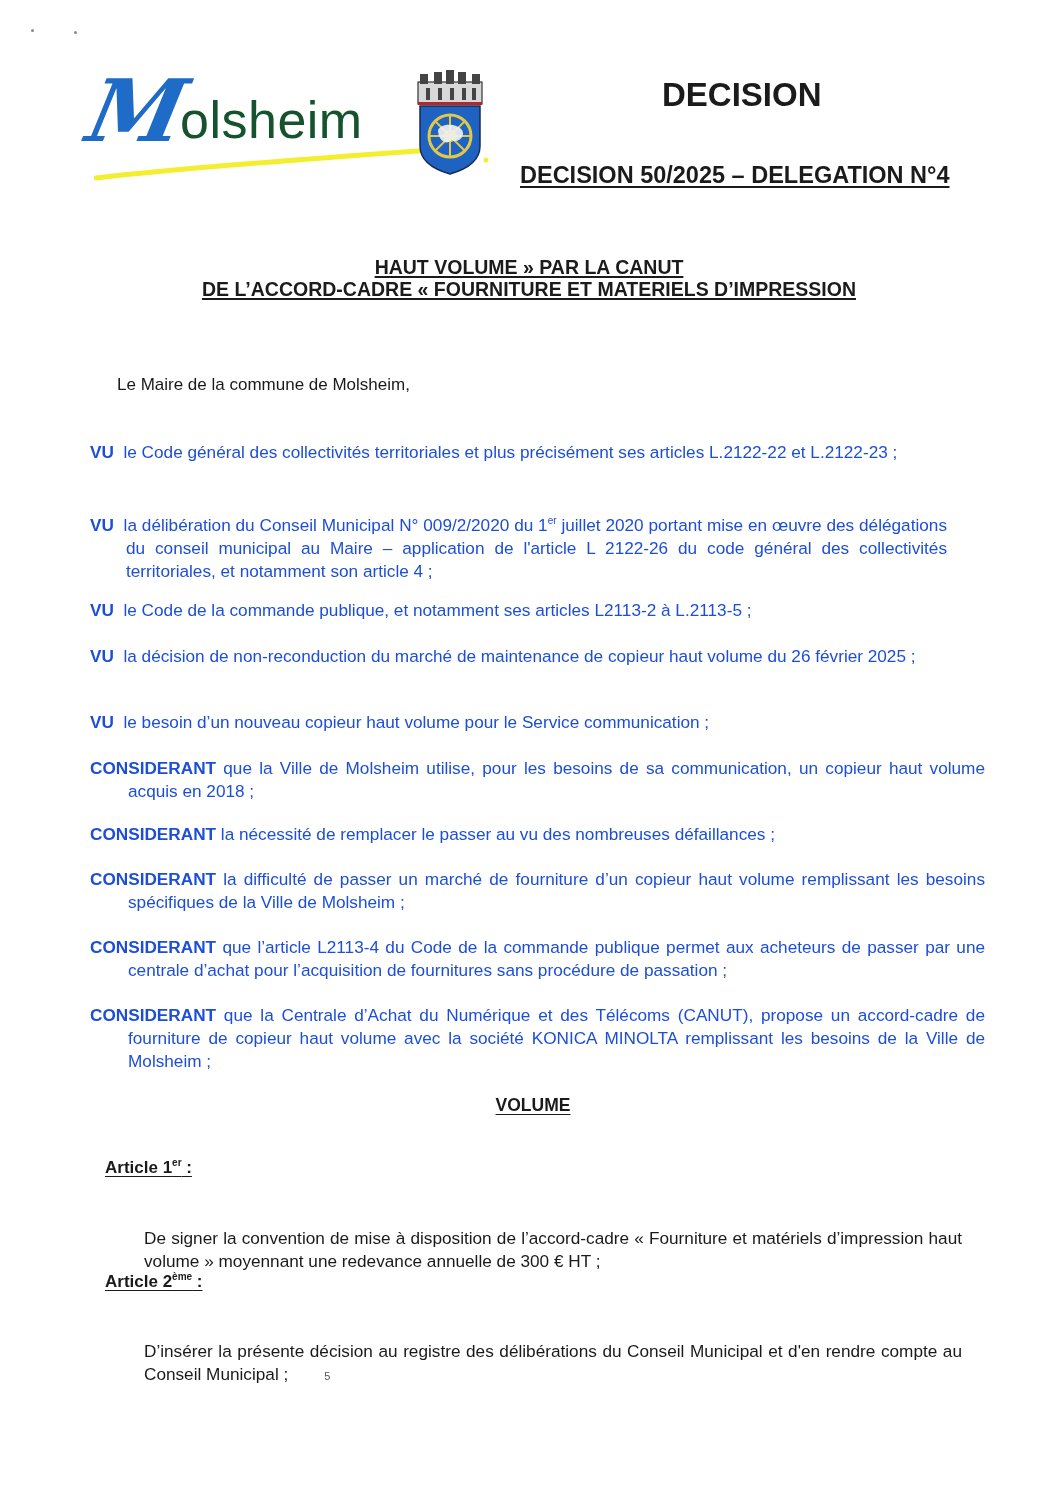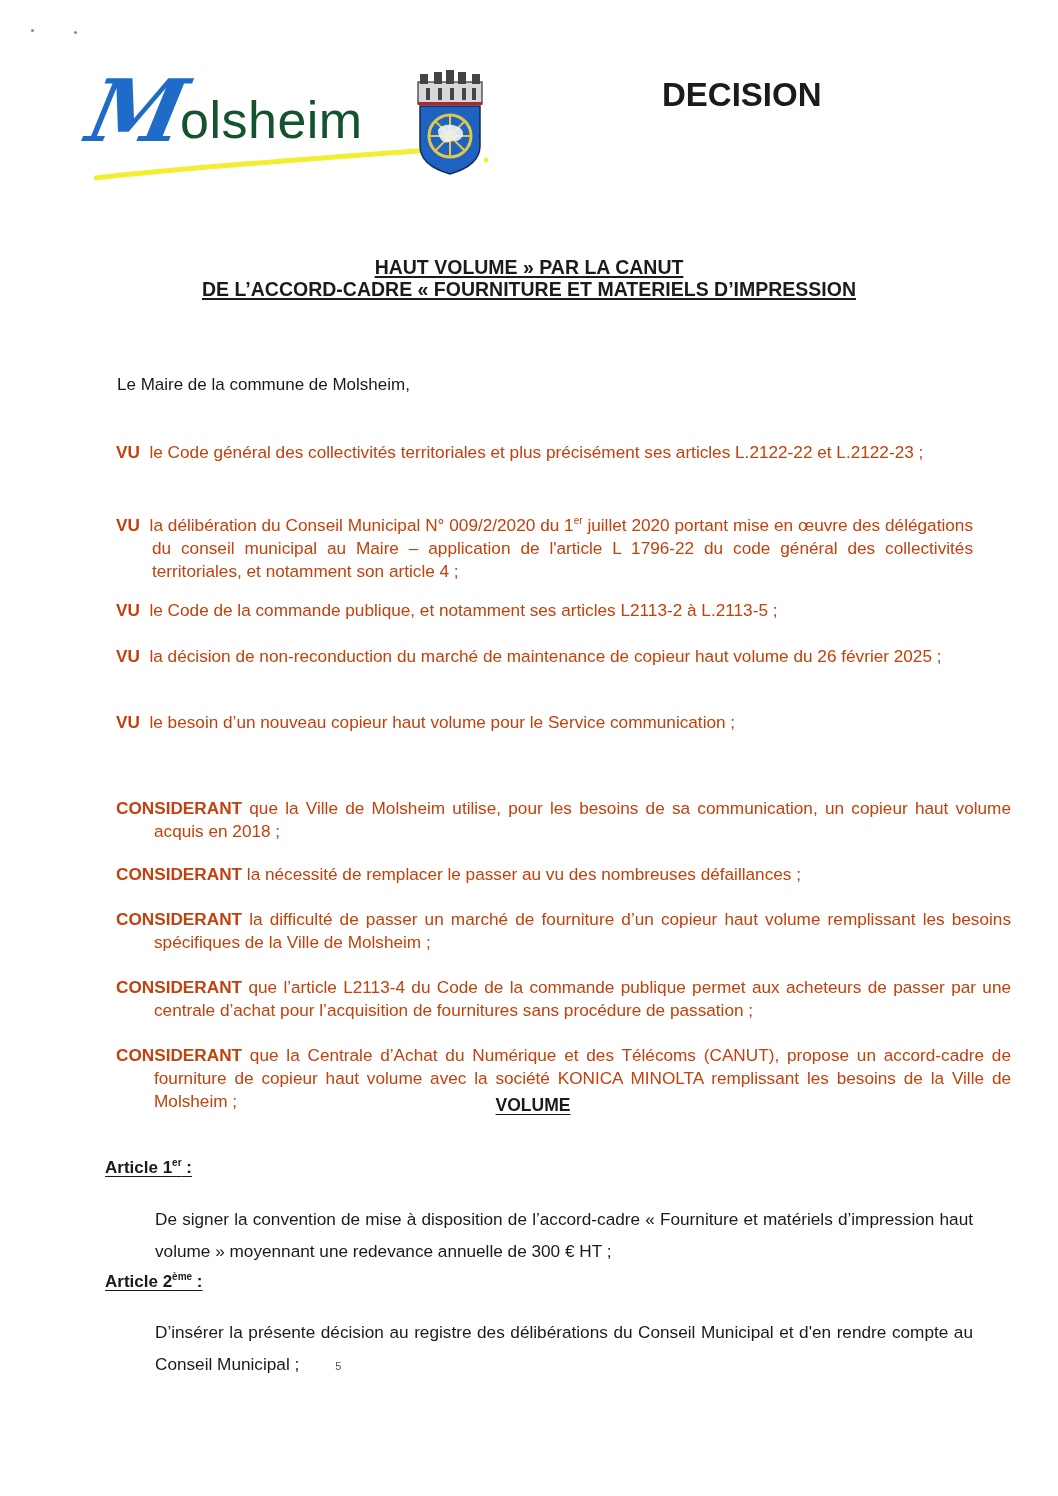--- a/index.html
+++ b/index.html
@@ -19,32 +19,32 @@
   .doc-type { position:absolute; left:662px; top:76px; font-size:33px; font-weight:bold; color:#1b1b1b; }
   .doc-ref { position:absolute; left:520px; top:162px; font-size:23.5px; font-weight:bold; color:#1b1b1b;
              text-decoration:underline; text-underline-offset:3px; text-decoration-thickness:2px; }
 
   .subject { position:absolute; left:120px; top:256px; width:818px; text-align:center; font-size:19.5px; font-weight:bold;
              line-height:22px; color:#1b1b1b; }
   .subject span { text-decoration:underline; text-underline-offset:2px; text-decoration-thickness:1.5px; display:block; }
 
   .mayor { position:absolute; left:117px; top:375px; font-size:17px; font-weight:normal; }
 
-  .para { position:absolute; left:116px; width:857px; font-size:17.2px; line-height:23px; text-align:justify; color:#c2410c; }
+  .para { position:absolute; left:90px; width:857px; font-size:17.2px; line-height:23px; text-align:justify; color:#1d4ed8; }
   .para .kw { font-weight:bold; }
   .vu .body { display:block; padding-left:36px; text-indent:-36px; }
-  .cons { padding-left:38px; text-indent:-38px;margin-top:40px; }
+  .cons { padding-left:38px; text-indent:-38px; }
 
   .decide { position:absolute; left:0; width:1058px; top:1095px; text-align:center; font-size:17.5px; font-weight:bold;
             text-decoration:underline; text-underline-offset:3px; }
   .decide span { position:relative; left:4px; }
 
   .art-head { position:absolute; left:105px; font-size:17px; font-weight:bold; text-decoration:underline; text-underline-offset:3px; }
   .art-head sup { font-size:10px; vertical-align:7px; }
-  .art-body { position:absolute; left:155px; width:818px; font-size:17.2px; line-height:32px; text-align:justify; }
+  .art-body { position:absolute; left:144px; width:818px; font-size:17.2px; line-height:23px; text-align:justify;margin-top:24px; }
   .mark { display:inline-block; margin-left:36px; font-size:11px; color:#555; }
   sup.ord { font-size:10px; vertical-align:7px; }
 </style>
 </head>
 <body>
 
 <div class="page">
 
   <div class="speck" style="left:31px;top:29px"></div>
   <div class="speck" style="left:74px;top:31px"></div>
@@ -81,33 +81,34 @@
           <line x1="17" y1="68" x2="59" y2="68"></line>
         <line x1="23" y1="53" x2="53" y2="83"></line>
           <line x1="53" y1="53" x2="23" y2="83"></line>
       </g>
       <path d="M26 62 C30 54 46 56 50 62 C54 68 46 76 40 72 C34 78 26 72 26 62Z" fill="#f2f2f2" opacity="0.9"></path>
       <circle cx="74" cy="92" r="2.5" fill="#f3ee2f"></circle>
     </svg>
   </div>
 
   <div class="doc-type">DECISION</div>
+  <div class="doc-ref">DECISION 50/2025 – DELEGATION N°4</div>
 
   <div class="subject">
     <span>HAUT VOLUME » PAR LA CANUT</span>
     <span>DE L’ACCORD-CADRE « FOURNITURE ET MATERIELS D’IMPRESSION</span>
   </div>
 
   <div class="mayor">Le Maire de la commune de Molsheim,</div>
 
   <div class="para vu" style="top:441px">
     <span class="body"><span class="kw">VU</span>&nbsp; <span>le Code général des collectivités territoriales et plus précisément ses articles L.2122-22 et L.2122-23 ;</span></span>
   </div>
   <div class="para vu" style="top:509px">
-    <span class="body"><span class="kw">VU</span>&nbsp; <span>la délibération du Conseil Municipal N° 009/2/2020 du 1</span><sup class="ord">er</sup><span> juillet 2020 portant mise en œuvre des délégations du conseil municipal au Maire – application de l'article L 1796-22 du code général des collectivités territoriales, et notamment son article 4 ;</span></span>
+    <span class="body"><span class="kw">VU</span>&nbsp; <span>la délibération du Conseil Municipal N° 009/2/2020 du 1</span><sup class="ord">er</sup><span> juillet 2020 portant mise en œuvre des délégations du conseil municipal au Maire – application de l'article L 2122-26 du code général des collectivités territoriales, et notamment son article 4 ;</span></span>
   </div>
   <div class="para vu" style="top:599px">
     <span class="body"><span class="kw">VU</span>&nbsp; <span>le Code de la commande publique, et notamment ses articles L2113-2 à L.2113-5 ;</span></span>
   </div>
   <div class="para vu" style="top:645px">
     <span class="body"><span class="kw">VU</span>&nbsp; <span>la décision de non-reconduction du marché de maintenance de copieur haut volume du 26 février 2025 ;</span></span>
   </div>
   <div class="para vu" style="top:711px">
     <span class="body"><span class="kw">VU</span>&nbsp; <span>le besoin d’un nouveau copieur haut volume pour le Service communication ;</span></span>
   </div>

